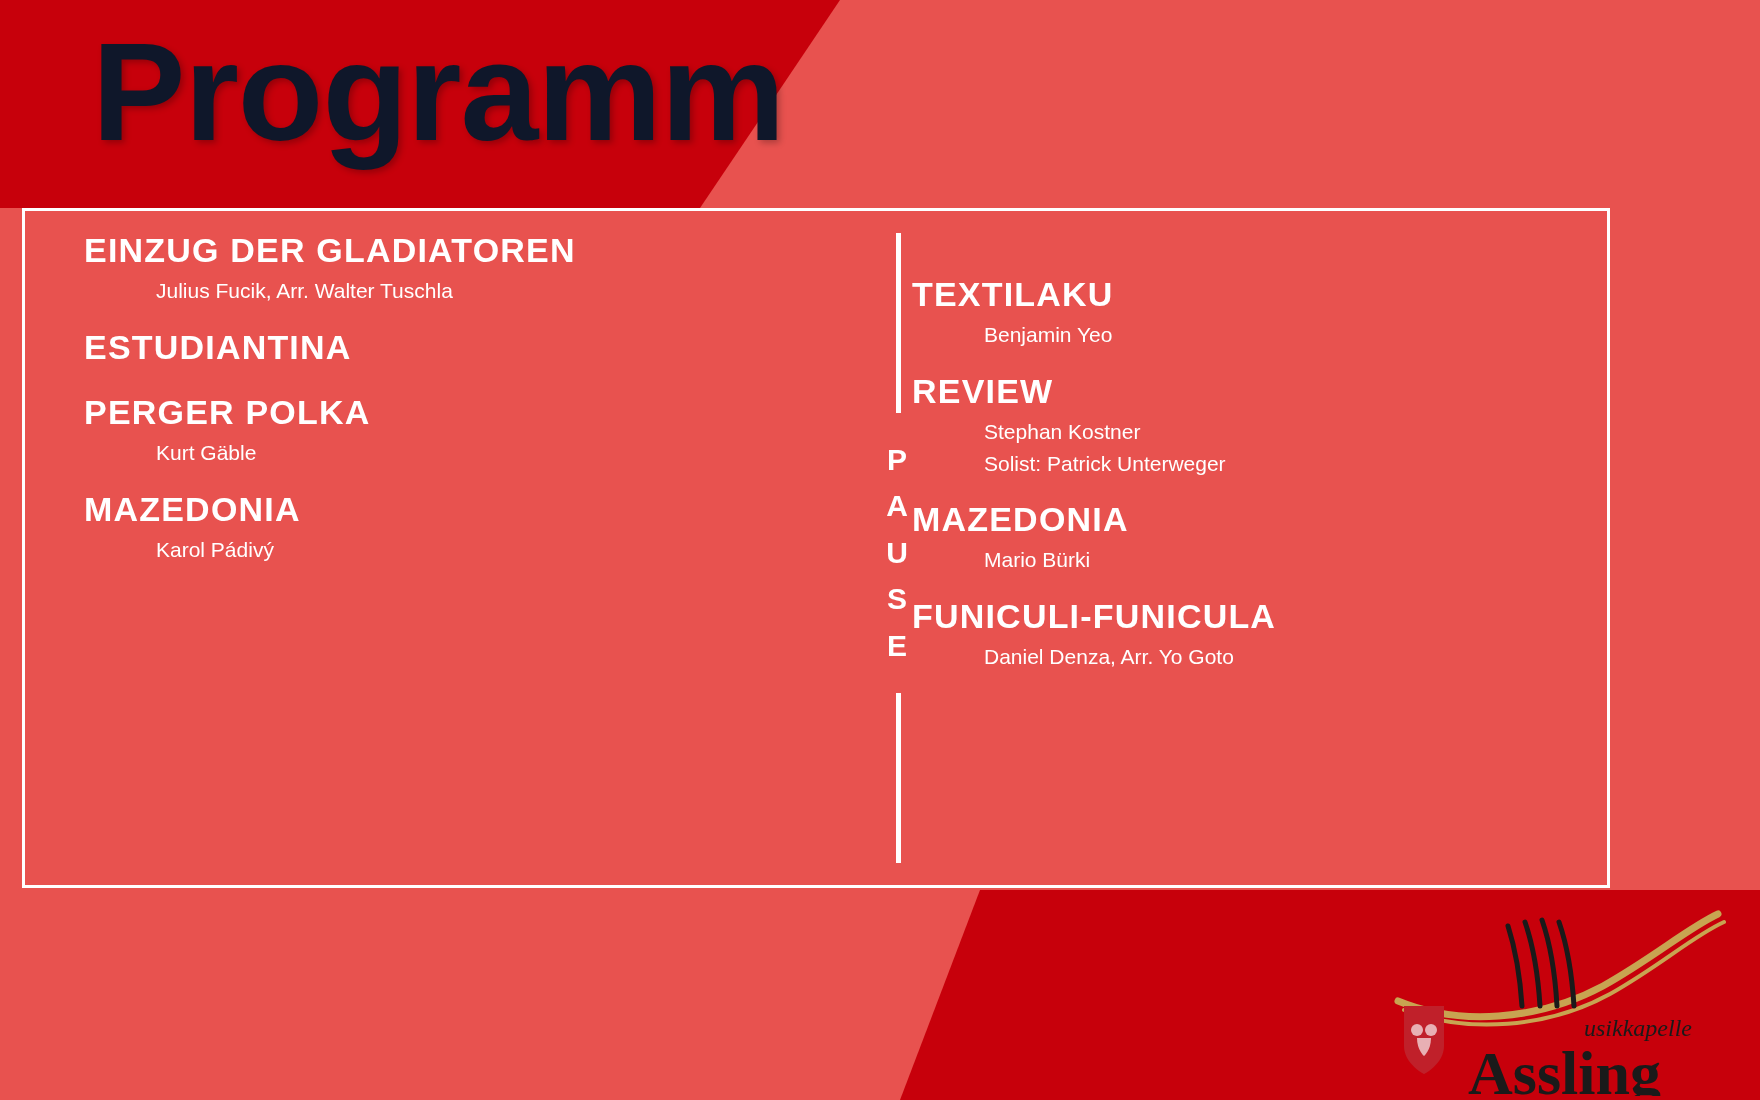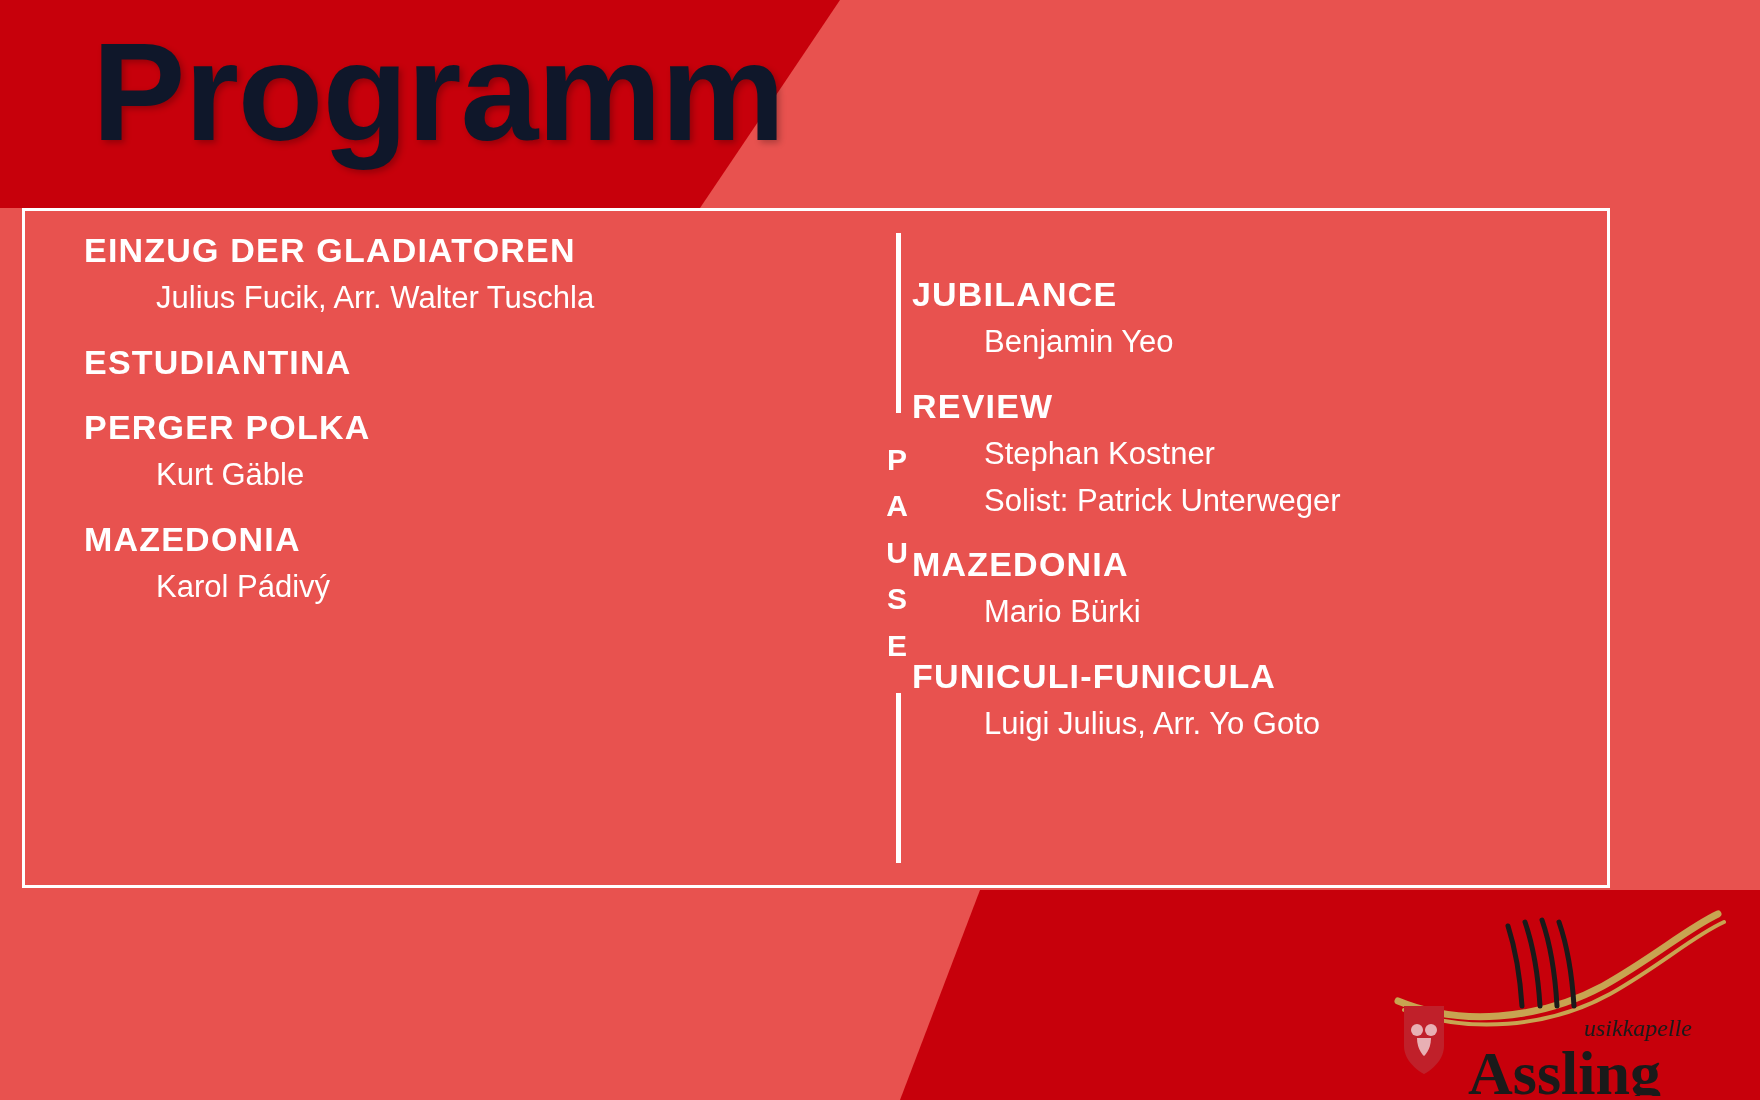--- a/index.html
+++ b/index.html
@@ -93,21 +93,21 @@
 
   .piece { margin-bottom: 16px; }
   .piece-title {
     font-size: 34px;
     font-weight: bold;
     color: #ffffff;
     letter-spacing: 1.2px;
     line-height: 1.45;
   }
   .piece-sub {
-    font-size: 31px;
+    font-size: 21px;
     color: #ffffff;
     line-height: 1.5;
     padding-left: 72px;
   }
 
   
   .pause-wrap {
     position: absolute;
     left: 868px;
     top: 208px;
@@ -182,38 +182,38 @@
       <div class="piece">
         <div class="piece-title">MAZEDONIA</div>
         <div class="piece-sub">Karol Pádivý</div>
       </div>
 
     </div>
 
     <div class="col col-right">
 
       <div class="piece">
-        <div class="piece-title">JUBILANCE</div>
+        <div class="piece-title">TEXTILAKU</div>
         <div class="piece-sub">Benjamin Yeo</div>
       </div>
 
       <div class="piece">
         <div class="piece-title">REVIEW</div>
         <div class="piece-sub">Stephan Kostner</div>
         <div class="piece-sub">Solist: Patrick Unterweger</div>
       </div>
 
       <div class="piece">
         <div class="piece-title">MAZEDONIA</div>
         <div class="piece-sub">Mario Bürki</div>
       </div>
 
       <div class="piece">
         <div class="piece-title">FUNICULI-FUNICULA</div>
-        <div class="piece-sub">Luigi Julius, Arr. Yo Goto</div>
+        <div class="piece-sub">Daniel Denza, Arr. Yo Goto</div>
       </div>
 
     </div>
   </div>
 
   <div class="pause-wrap">
     <div class="pause-line top"></div>
     <div class="pause-text">
       <span>P</span>
       <span>A</span>

